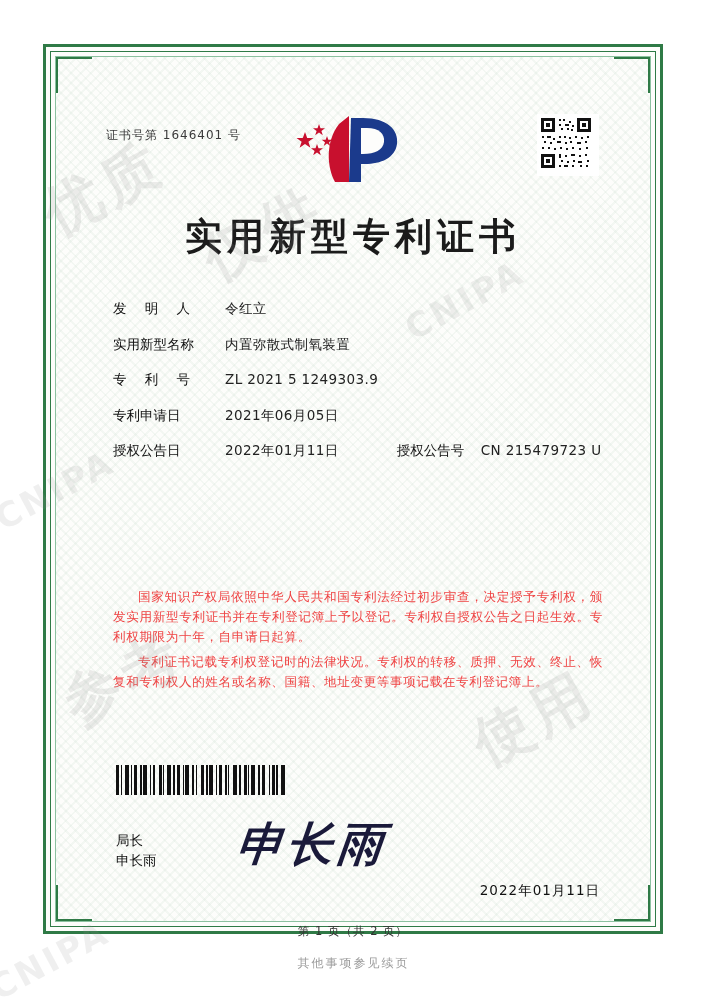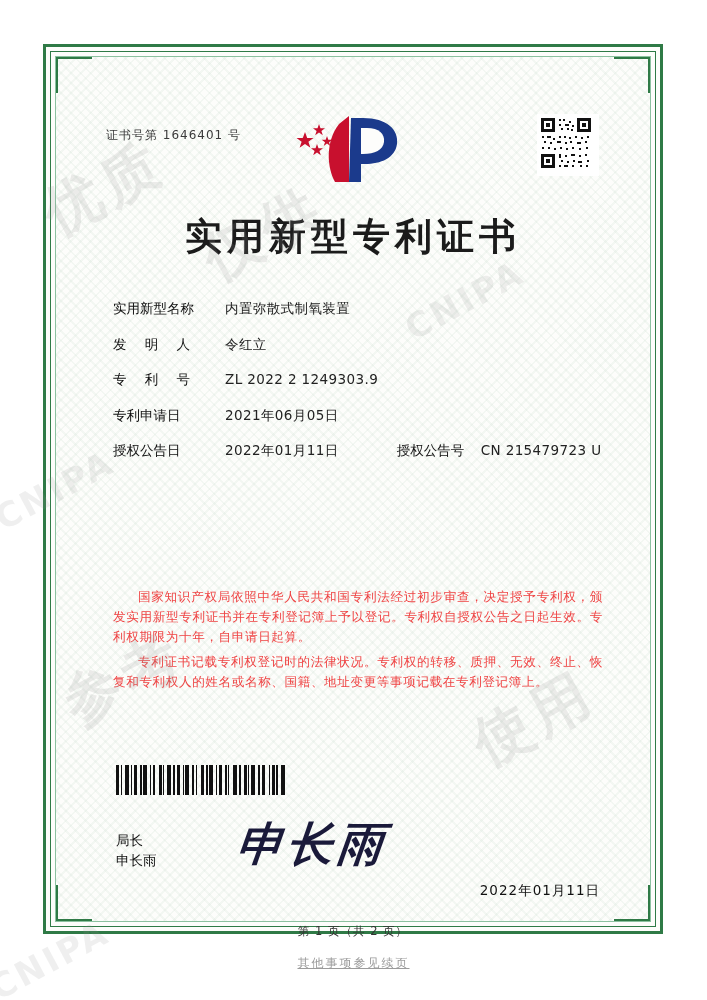--- a/index.html
+++ b/index.html
@@ -127,21 +127,21 @@
   .issue-date{
     position:absolute;right:45px;top:820px;
     font-size:13.5px;color:#111;letter-spacing:1px;
   }
   .page-no{
     position:absolute;left:0;right:0;top:862px;text-align:center;
     font-size:11.5px;color:#333;letter-spacing:1px;
   }
   .footer-note{
     position:absolute;left:0;right:0;top:955px;text-align:center;
-    font-size:12px;color:#9b9b9b;letter-spacing:2px;z-index:6;text-decoration:underline;
+    font-size:12px;color:#9b9b9b;letter-spacing:2px;z-index:6;
   }
 </style>
 </head>
 <body>
 
 <div class="wm-layer">
   <div class="wm" style="left:40px;top:150px;">优质</div>
   <div class="wm" style="left:200px;top:195px;">仅供</div>
   <div class="wm small" style="left:400px;top:280px;">CNIPA</div>
   <div class="wm small" style="left:-10px;top:470px;">CNIPA</div>
@@ -244,32 +244,32 @@
           <polygon points="44,26 45.3,29.8 49.3,29.8 46,32.2 47.3,36 44,33.6 40.7,36 42,32.2 38.7,29.8 42.7,29.8"></polygon>
         </g>
       </svg>
     </div>
 
     <div class="title">实用新型专利证书</div>
 
     <div class="fields">
 
       <div class="row">
+        <span class="lbl spread">发 明 人</span>
+        <span class="val">令红立</span>
+      </div>
+
+      <div class="row">
         <span class="lbl">实用新型名称</span>
         <span class="val">内置弥散式制氧装置</span>
       </div>
 
       <div class="row">
-        <span class="lbl spread">发 明 人</span>
-        <span class="val">令红立</span>
-      </div>
-
-      <div class="row">
         <span class="lbl spread">专 利 号</span>
-        <span class="val">ZL 2022 2 1249303.9</span>
+        <span class="val">ZL 2021 5 1249303.9</span>
       </div>
 
       <div class="row">
         <span class="lbl">专利申请日</span>
         <span class="val">2021年06月05日</span>
       </div>
 
 
 
       <div class="row dual">

